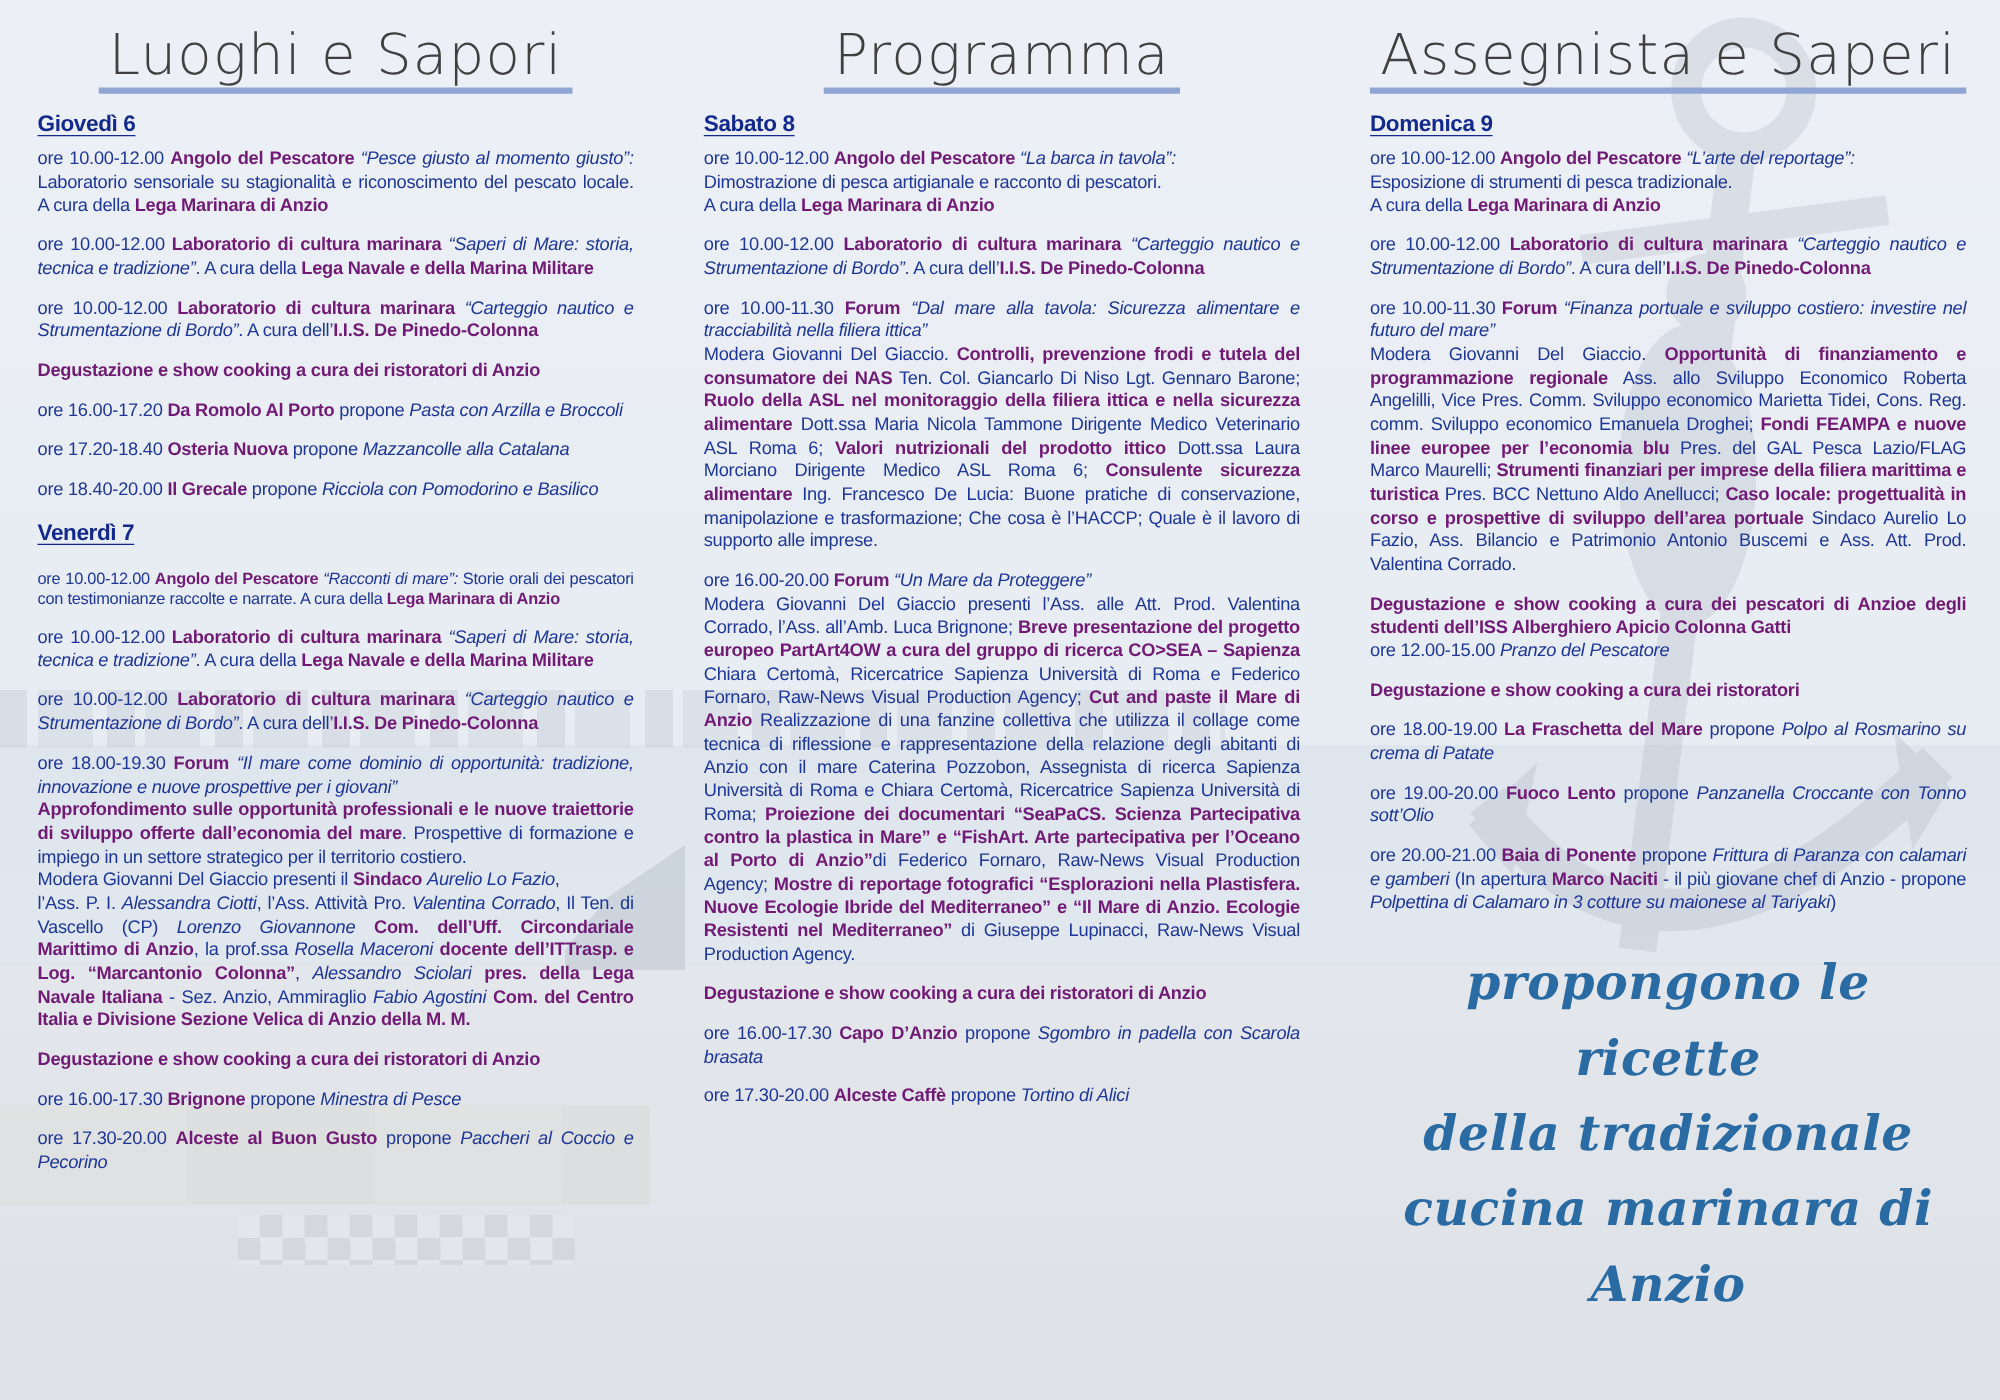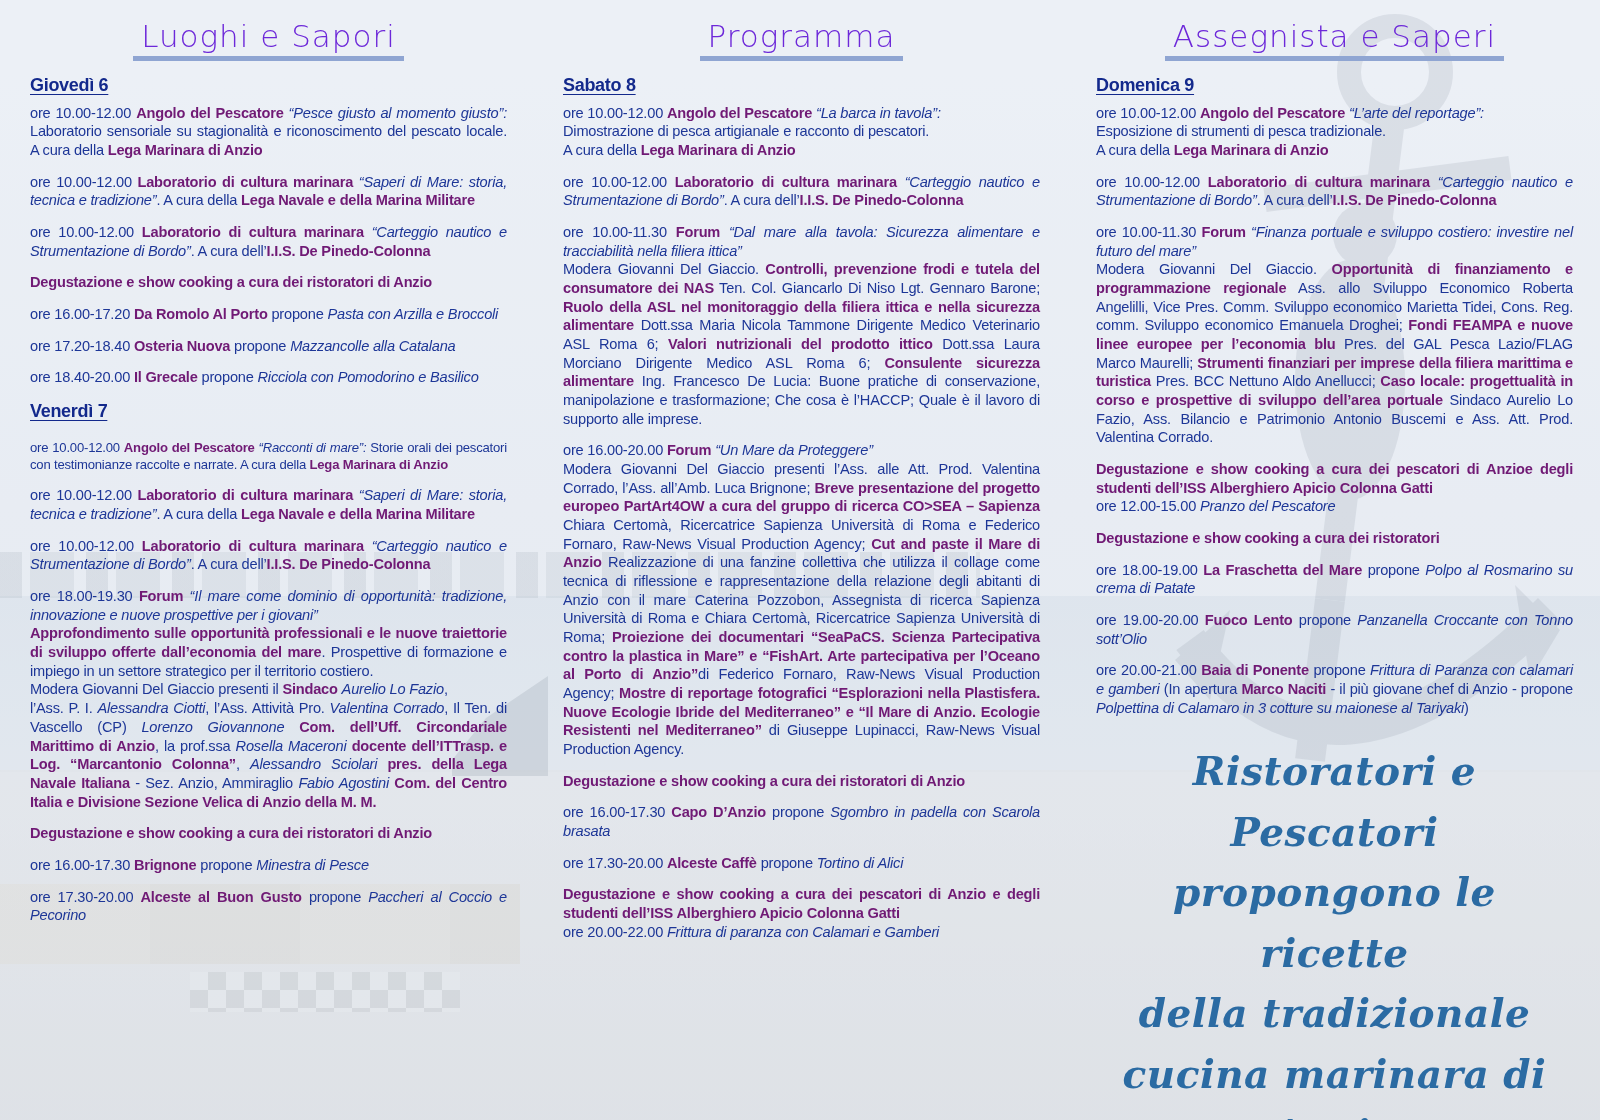--- a/index.html
+++ b/index.html
@@ -30,22 +30,22 @@
   .bg-boat { position: absolute; left: 452px; top: 676px; width: 96px; height: 100px; opacity: .3; }
   .bg-anchor { position: absolute; left: 1080px; top: 0; width: 520px; height: 860px; opacity: .2; }
   .bg-wash { position: absolute; inset: 0; background: rgba(234, 238, 245, .32); }
 
   
   .panels { position: relative; z-index: 2; display: flex; height: 100%; }
   .panel { width: 533px; padding: 20px 26px 0 30px; }
   .script-header {
     margin: 0 auto 8px auto; width: fit-content;
     font-family: "DejaVu Sans", sans-serif; font-weight: 200;
-    font-size: 31px; line-height: 1.05; letter-spacing: 1px;
-    color: #6d28d9; text-align: right;
+    font-size: 45px; line-height: 1.05; letter-spacing: 1px;
+    color: #404040; text-align: right;
     border-bottom: 5px solid #8fa5d2; padding: 0 8px 3px 8px;
   }
   .day {
     font-size: 18px; font-weight: bold; color: #13298c;
     text-decoration: underline; text-underline-offset: 3px;
     margin: 14px 0 8px 0; letter-spacing: -0.3px;
   }
   .entry {
     font-size: 14.6px; line-height: 1.28; letter-spacing: -0.2px;
     color: #1d3697; text-align: justify; margin: 0 0 13px 0;
@@ -121,39 +121,37 @@
       <h1 class="script-header">Programma</h1>
       <div>
           <h2 class="day">Sabato 8</h2>
           <p class="entry"><span>ore 10.00-12.00 </span><span class="b">Angolo del Pescatore</span><span class="i"> “La barca in tavola”:</span><br><span>Dimostrazione di pesca artigianale e racconto di pescatori.</span><br><span>A cura della </span><span class="b">Lega Marinara di Anzio</span></p>
           <p class="entry"><span>ore 10.00-12.00 </span><span class="b">Laboratorio di cultura marinara</span><span> </span><span class="i">“Carteggio nautico e Strumentazione di Bordo”</span><span>. A cura dell’</span><span class="b">I.I.S. De Pinedo-Colonna</span></p>
           <p class="entry"><span>ore 10.00-11.30 </span><span class="b">Forum</span><span> </span><span class="i">“Dal mare alla tavola: Sicurezza alimentare e tracciabilità nella filiera ittica”</span><br><span>Modera Giovanni Del Giaccio. </span><span class="b">Controlli, prevenzione frodi e tutela del consumatore dei NAS</span><span> Ten. Col. Giancarlo Di Niso Lgt. Gennaro Barone; </span><span class="b">Ruolo della ASL nel monitoraggio della filiera ittica e nella sicurezza alimentare</span><span> Dott.ssa Maria Nicola Tammone Dirigente Medico Veterinario ASL Roma 6; </span><span class="b">Valori nutrizionali del prodotto ittico</span><span> Dott.ssa Laura Morciano Dirigente Medico ASL Roma 6; </span><span class="b">Consulente sicurezza alimentare</span><span> Ing. Francesco De Lucia: Buone pratiche di conservazione, manipolazione e trasformazione; Che cosa è l’HACCP; Quale è il lavoro di supporto alle imprese.</span></p>
           <p class="entry"><span>ore 16.00-20.00 </span><span class="b">Forum</span><span> </span><span class="i">“Un Mare da Proteggere”</span><br><span>Modera Giovanni Del Giaccio presenti l’Ass. alle Att. Prod. Valentina Corrado, l’Ass. all’Amb. Luca Brignone; </span><span class="b">Breve presentazione del progetto europeo PartArt4OW a cura del gruppo di ricerca CO&gt;SEA – Sapienza</span><span> Chiara Certomà, Ricercatrice Sapienza Università di Roma e Federico Fornaro, Raw-News Visual Production Agency; </span><span class="b">Cut and paste il Mare di Anzio</span><span> Realizzazione di una fanzine collettiva che utilizza il collage come tecnica di riflessione e rappresentazione della relazione degli abitanti di Anzio con il mare Caterina Pozzobon, Assegnista di ricerca Sapienza Università di Roma e Chiara Certomà, Ricercatrice Sapienza Università di Roma; </span><span class="b">Proiezione dei documentari “SeaPaCS. Scienza Partecipativa contro la plastica in Mare” e “FishArt. Arte partecipativa per l’Oceano al Porto di Anzio”</span><span>di Federico Fornaro, Raw-News Visual Production Agency; </span><span class="b">Mostre di reportage fotografici “Esplorazioni nella Plastisfera. Nuove Ecologie Ibride del Mediterraneo” e “Il Mare di Anzio. Ecologie Resistenti nel Mediterraneo”</span><span> di Giuseppe Lupinacci, Raw-News Visual Production Agency.</span></p>
           <p class="entry"><span class="b">Degustazione e show cooking a cura dei ristoratori di Anzio</span></p>
           <p class="entry"><span>ore 16.00-17.30 </span><span class="b">Capo D’Anzio</span><span> propone </span><span class="i">Sgombro in padella con Scarola brasata</span></p>
           <p class="entry"><span>ore 17.30-20.00 </span><span class="b">Alceste Caffè</span><span> propone </span><span class="i">Tortino di Alici</span></p>
-          <p class="entry"><span class="b">Degustazione e show cooking a cura dei pescatori di Anzio e degli studenti dell’ISS Alberghiero Apicio Colonna Gatti</span><br><span>ore 20.00-22.00 </span><span class="i">Frittura di paranza con Calamari e Gamberi</span></p>
         </div>
     </section>
 
     <section class="panel">
       <h1 class="script-header">Assegnista e Saperi</h1>
       <div>
           <h2 class="day">Domenica 9</h2>
           <p class="entry"><span>ore 10.00-12.00 </span><span class="b">Angolo del Pescatore</span><span> </span><span class="i">“L’arte  del reportage”:</span><br><span>Esposizione di strumenti di pesca tradizionale.</span><br><span>A cura della </span><span class="b">Lega Marinara di Anzio</span></p>
           <p class="entry"><span>ore 10.00-12.00 </span><span class="b">Laboratorio di cultura marinara</span><span> </span><span class="i">“Carteggio nautico e Strumentazione di Bordo”</span><span>. A cura dell’</span><span class="b">I.I.S. De Pinedo-Colonna</span></p>
           <p class="entry"><span>ore 10.00-11.30 </span><span class="b">Forum</span><span> </span><span class="i">“Finanza portuale e sviluppo costiero: investire nel futuro del mare”</span><br><span>Modera Giovanni Del Giaccio. </span><span class="b">Opportunità di finanziamento e programmazione regionale</span><span> Ass. allo Sviluppo Economico Roberta Angelilli, Vice Pres. Comm. Sviluppo economico Marietta Tidei, Cons. Reg. comm. Sviluppo economico Emanuela Droghei; </span><span class="b">Fondi FEAMPA e nuove linee europee per l’economia blu</span><span> Pres. del GAL Pesca Lazio/FLAG Marco Maurelli; </span><span class="b">Strumenti finanziari per imprese della filiera marittima e turistica</span><span> Pres. BCC Nettuno Aldo Anellucci; </span><span class="b">Caso locale: progettualità in corso e prospettive di sviluppo dell’area portuale</span><span> Sindaco Aurelio Lo Fazio, Ass. Bilancio e Patrimonio Antonio Buscemi e Ass. Att. Prod. Valentina Corrado.</span></p>
           <p class="entry"><span class="b">Degustazione e show cooking a cura dei pescatori di Anzioe degli studenti dell’ISS Alberghiero Apicio Colonna Gatti</span><br><span>ore 12.00-15.00 </span><span class="i">Pranzo del Pescatore</span></p>
           <p class="entry"><span class="b">Degustazione e show cooking a cura dei ristoratori</span></p>
           <p class="entry"><span>ore 18.00-19.00 </span><span class="b">La Fraschetta del Mare</span><span> propone </span><span class="i">Polpo al Rosmarino su crema di Patate</span></p>
           <p class="entry"><span>ore 19.00-20.00 </span><span class="b">Fuoco Lento</span><span> propone </span><span class="i">Panzanella Croccante con Tonno sott’Olio</span></p>
           <p class="entry"><span>ore 20.00-21.00 </span><span class="b">Baia di Ponente</span><span> propone </span><span class="i">Frittura di Paranza con calamari e gamberi</span><span>  (In apertura </span><span class="b">Marco Naciti</span><span> - il più giovane chef di Anzio - propone </span><span class="i">Polpettina di Calamaro in 3 cotture su maionese al Tariyaki</span><span>)</span></p>
         </div>
       <div class="closing-script">
-          <div>Ristoratori e Pescatori</div>
           <div>propongono le ricette</div>
           <div>della tradizionale</div>
           <div>cucina marinara di Anzio</div>
         </div>
     </section>
 
   </div>
 </div>
 
 </body></html>

